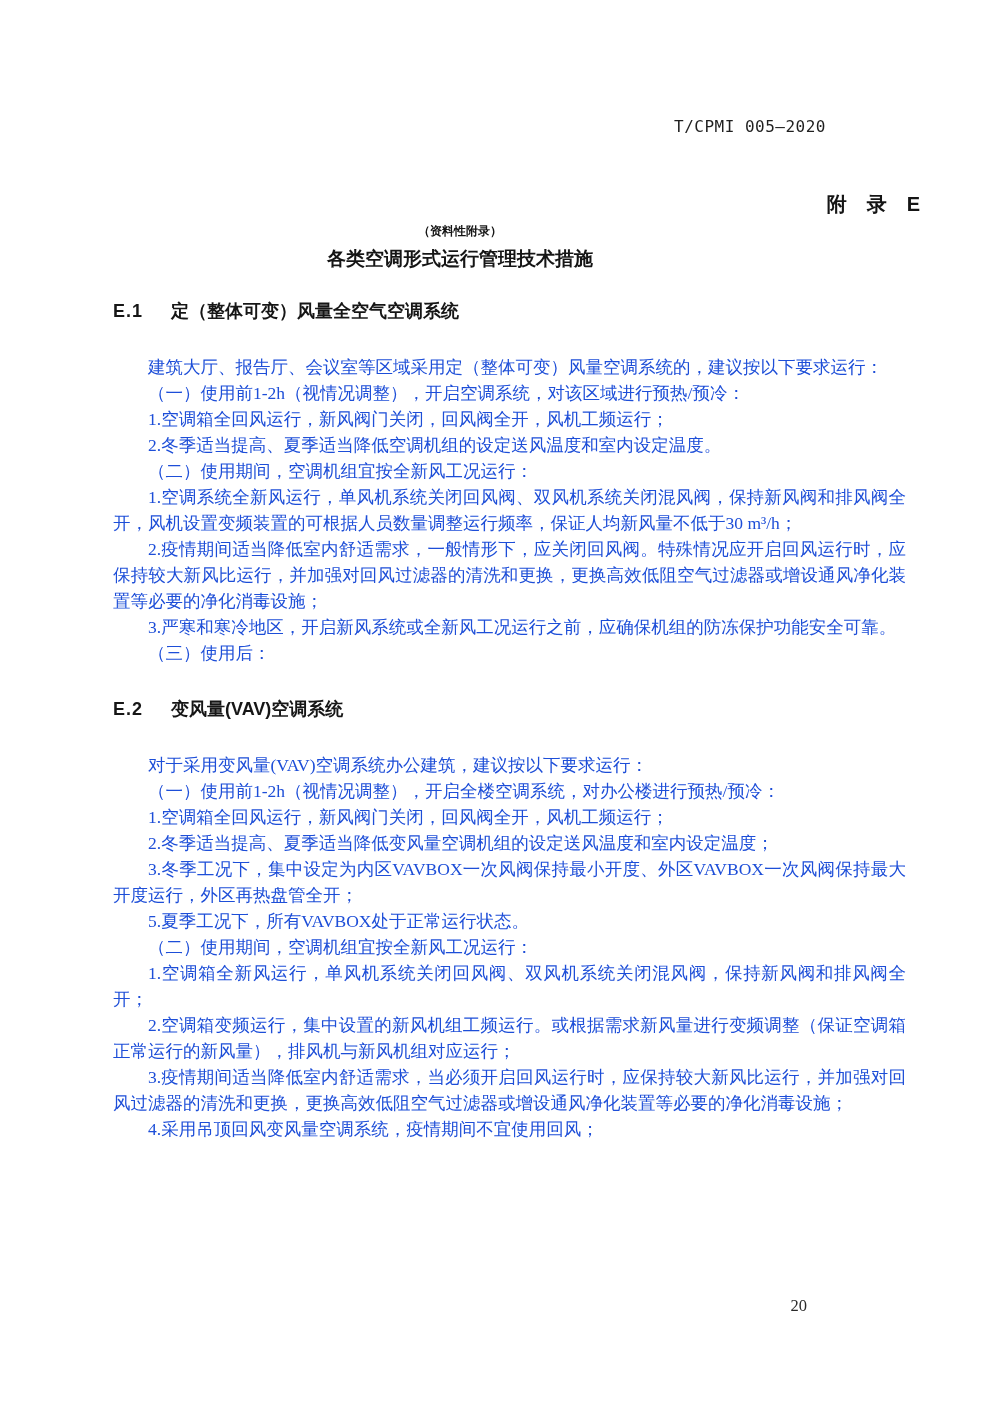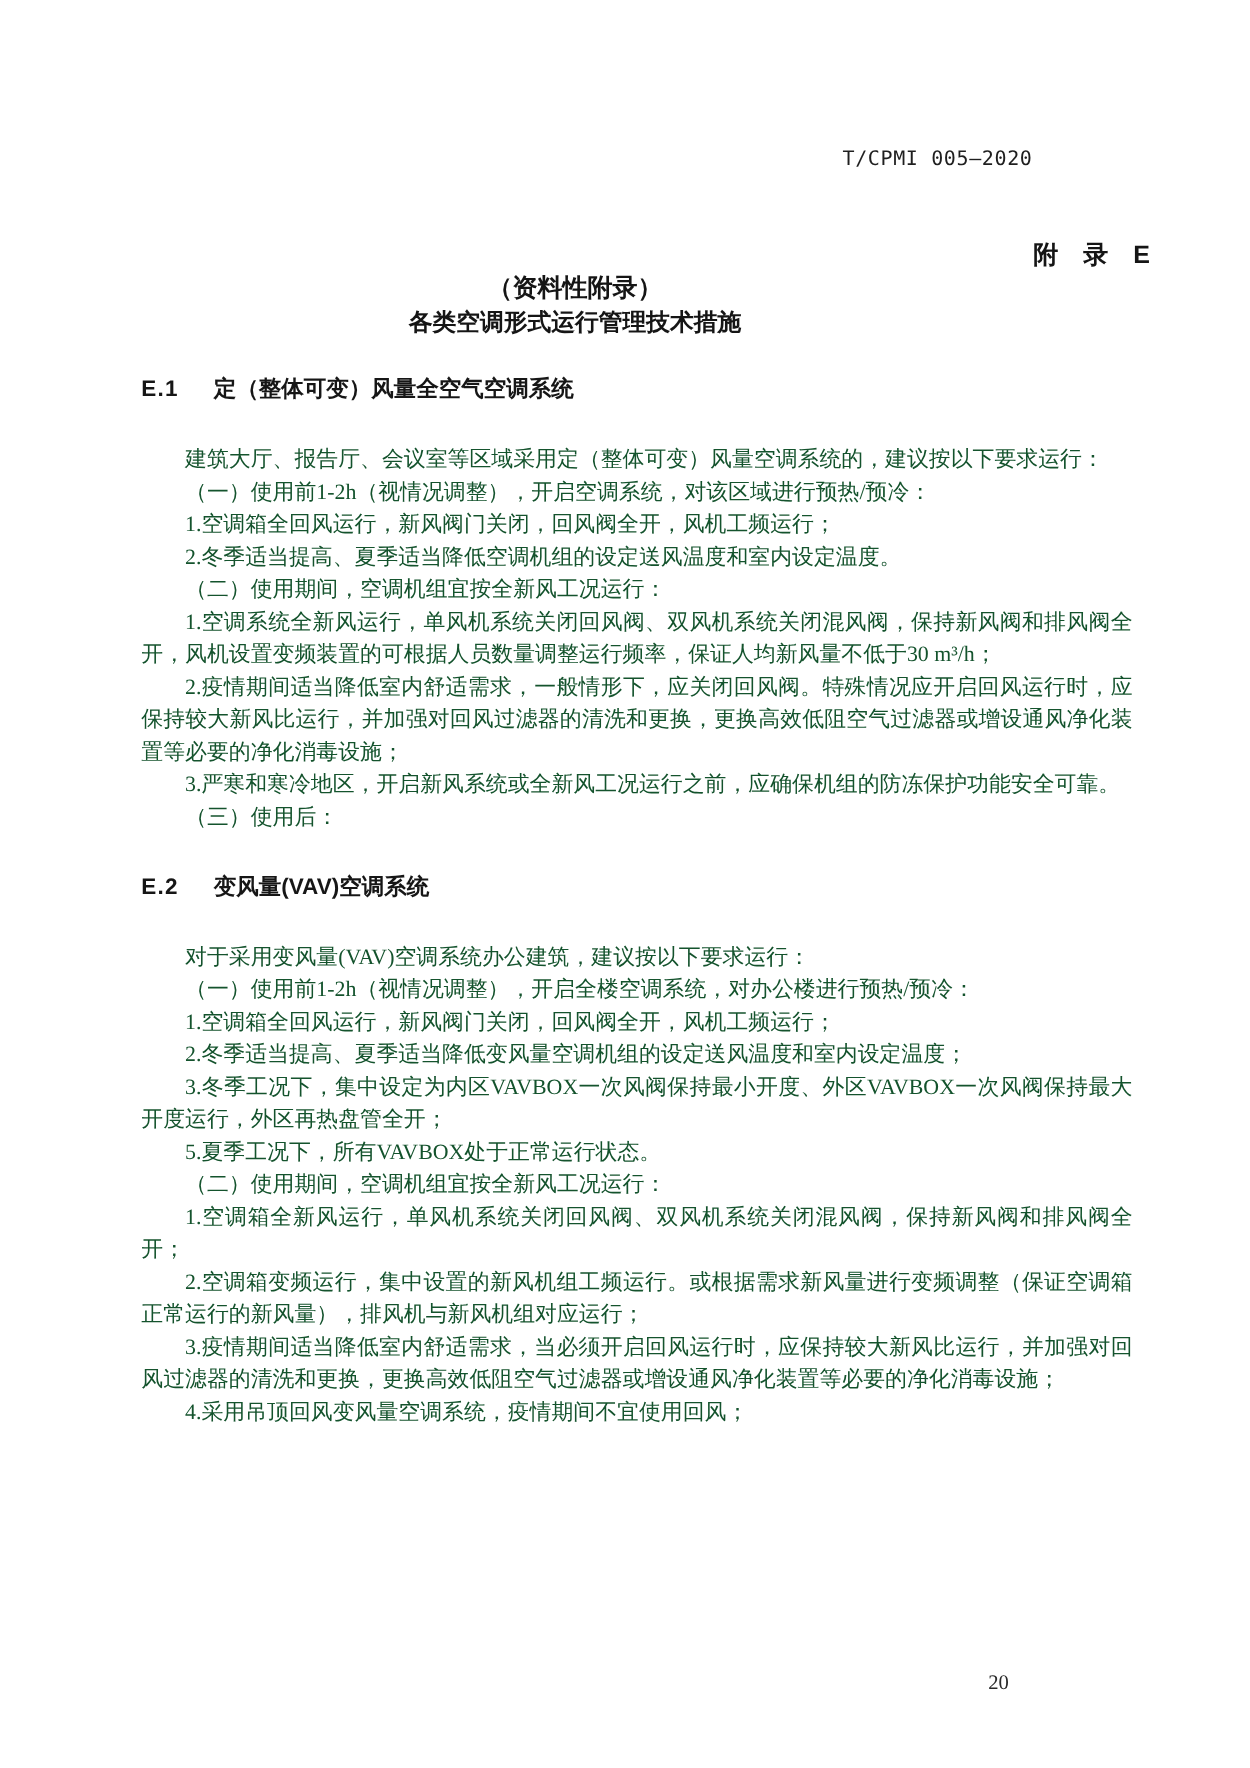--- a/index.html
+++ b/index.html
@@ -35,21 +35,21 @@
     font-weight: 700;
     color: #151515;
   }
   .title-appendix {
     font-size: 20px;
     line-height: 28px;
     white-space: pre;
     text-align: right;
   }
   .title-sub {
-    font-size: 20px;
+    font-size: 12px;
     line-height: 27px;
   }
   .title-name {
     font-size: 19px;
     line-height: 27px;
   }
   .content {
     position: absolute;
     left: 113px;
     top: 300px;
@@ -74,25 +74,25 @@
   .sec-body {
     margin-top: 32px;
   }
   .sec-body p {
     margin: 0;
     font-family: "Liberation Serif", "DejaVu Serif", serif;
     font-size: 17.5px;
     line-height: 26px;
     text-align: justify;
     text-indent: 2em;
-    color: #14532d;
+    color: #1d4ed8;
   }
   .page-number {
     position: absolute;
-    top: 1336px;
+    top: 1296px;
     right: 113px;
     font-family: "Liberation Serif", "DejaVu Serif", serif;
     font-size: 16.5px;
     color: #2a2a2a;
   }
 </style>
 </head>
 <body>
 
 <div class="page">

